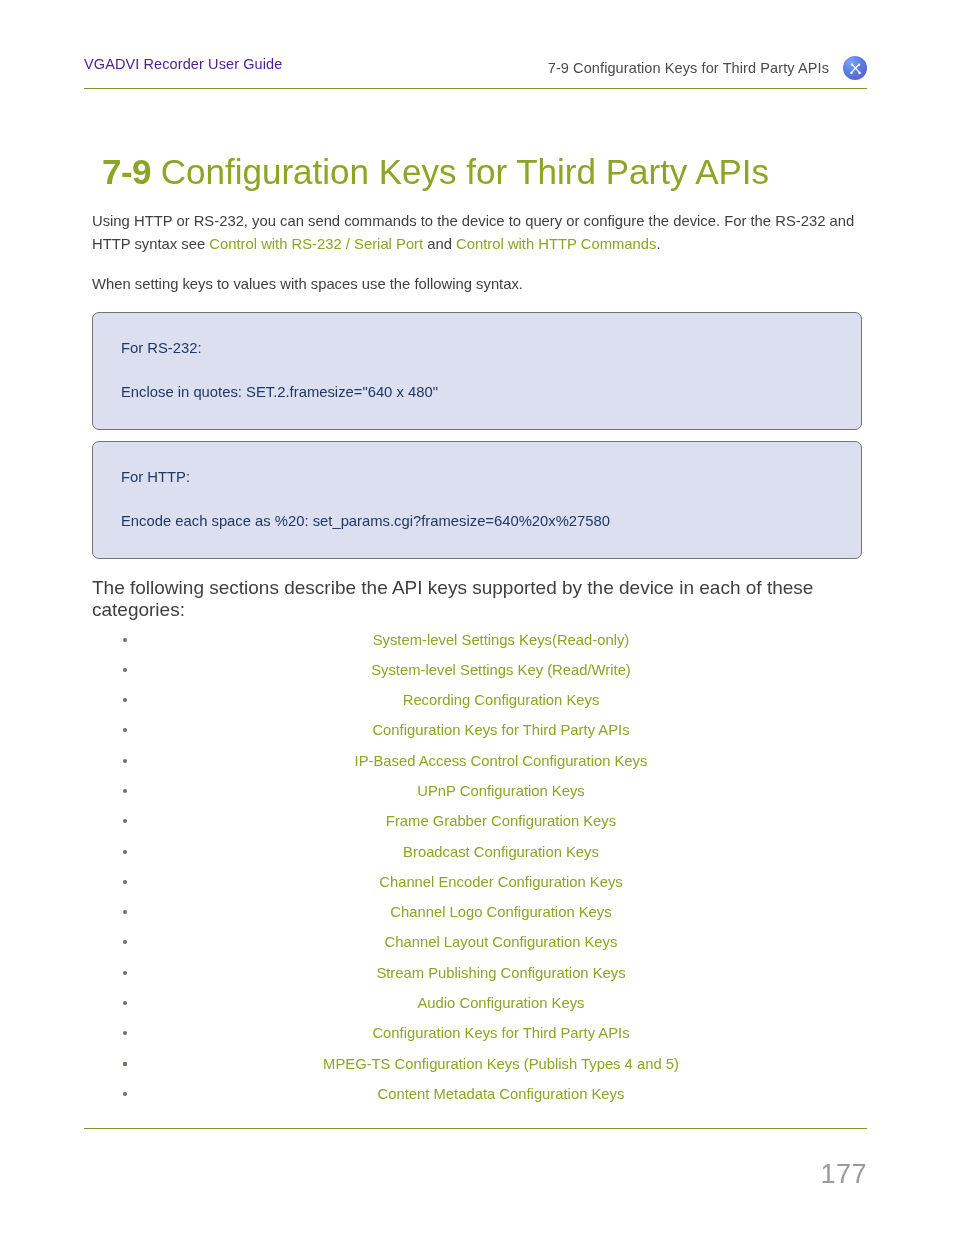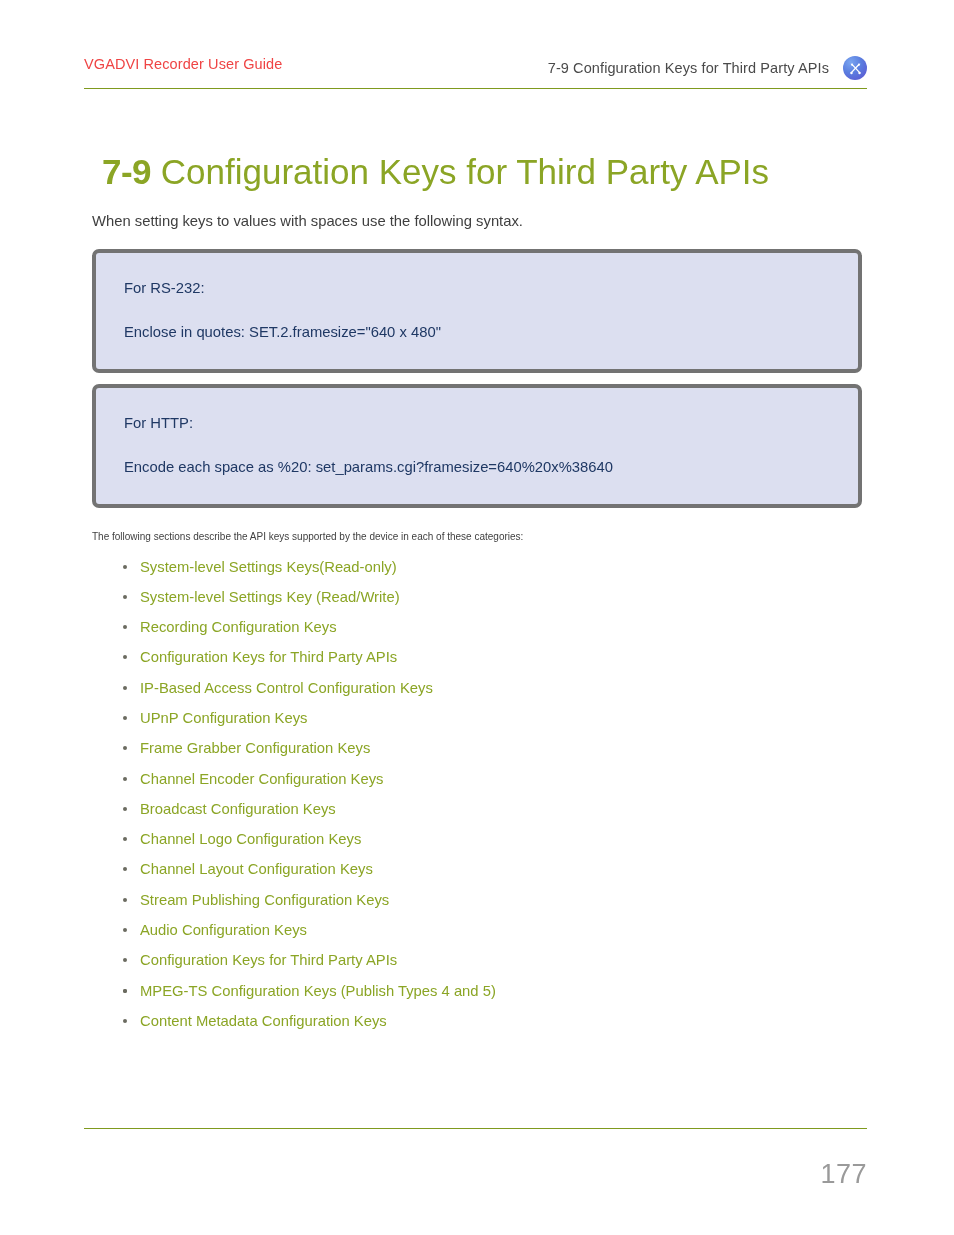--- a/index.html
+++ b/index.html
@@ -29,21 +29,21 @@
     left: 84px;
     right: 87px;
     top: 56px;
     height: 32px;
     display: flex;
     align-items: flex-start;
     justify-content: space-between;
   }
   .header-left {
     font-size: 14.5px;
-    color: #ef4444;
+    color: #4c1d95;
     letter-spacing: 0.1px;
     white-space: nowrap;
   }
   .header-right-wrap {
     display: flex;
     align-items: center;
     gap: 14px;
     white-space: nowrap;
   }
   .header-right {
@@ -108,54 +108,55 @@
   }
   p.body-text.tight { margin-bottom: 16px; }
   a.doc-link, .doc-link {
     color: #8ba525;
     text-decoration: none;
   }
 
   
   .callout {
     background: #dcdff0;
-    border: 4px solid #737373;
+    border: 1px solid #737373;
     border-radius: 7px;
     box-sizing: border-box;
     padding: 24px 28px 26px 28px;
     margin-bottom: 11px;
     width: 770px;
   }
   .callout p {
     margin: 0;
     font-size: 14.8px;
     line-height: 22px;
     color: #1f3864;
   }
   .callout p.first { margin-bottom: 22px; }
 
   
   p.list-intro {
     margin: 18px 0 10px 0;
-    font-size: 10px;
+    font-size: 19px;
     line-height: 22px;
     color: #3f3f3f;
   }
   ul.link-list {
     list-style: none;
     margin: 0;
     padding: 0;
   }
   ul.link-list li {
     position: relative;
     padding-left: 48px;
     margin: 0 0 12.3px 0;
     font-size: 14.8px;
     line-height: 18px;
     color: #8ba525;
+    text-align: center;
   }
   ul.link-list li .bullet {
     position: absolute;
     left: 31px;
     top: 7px;
     width: 4px;
     height: 4px;
     border-radius: 50%;
     background: #6b6b60;
   }
@@ -207,45 +208,46 @@
     </div>
   </div>
   <div class="header-rule"></div>
 
   <h1 class="doc-title">
     <span class="num">7-9</span><span>&nbsp;</span><span class="rest">Configuration Keys for Third Party APIs</span>
   </h1>
 
   <div class="content">
 
+    <p class="body-text"><span>Using HTTP or RS-232, you can send commands to the device to query or configure the device. For the RS-232 and HTTP syntax see </span><a class="doc-link" href="#">Control with RS-232 / Serial Port</a><span> and </span><a class="doc-link" href="#">Control with HTTP Commands</a><span>.</span></p>
 
     <p class="body-text tight">When setting keys to values with spaces use the following syntax.</p>
 
     <div class="callout">
       <p class="first">For RS-232:</p>
       <p>Enclose in quotes: SET.2.framesize="640 x 480"</p>
     </div>
 
     <div class="callout">
       <p class="first">For HTTP:</p>
-      <p>Encode each space as %20: set_params.cgi?framesize=640%20x%38640</p>
+      <p>Encode each space as %20: set_params.cgi?framesize=640%20x%27580</p>
     </div>
 
     <p class="list-intro">The following sections describe the API keys supported by the device in each of these categories:</p>
 
     <ul class="link-list">
       <li><span class="bullet"></span><a class="item-text" href="#">System-level Settings Keys(Read-only)</a></li>
       <li><span class="bullet"></span><a class="item-text" href="#">System-level Settings Key (Read/Write)</a></li>
       <li><span class="bullet"></span><a class="item-text" href="#">Recording Configuration Keys</a></li>
       <li><span class="bullet"></span><a class="item-text" href="#">Configuration Keys for Third Party APIs</a></li>
       <li><span class="bullet"></span><a class="item-text" href="#">IP-Based Access Control Configuration Keys</a></li>
       <li><span class="bullet"></span><a class="item-text" href="#">UPnP Configuration Keys</a></li>
       <li><span class="bullet"></span><a class="item-text" href="#">Frame Grabber Configuration Keys</a></li>
+      <li><span class="bullet"></span><a class="item-text" href="#">Broadcast Configuration Keys</a></li>
       <li><span class="bullet"></span><a class="item-text" href="#">Channel Encoder Configuration Keys</a></li>
-      <li><span class="bullet"></span><a class="item-text" href="#">Broadcast Configuration Keys</a></li>
       <li><span class="bullet"></span><a class="item-text" href="#">Channel Logo Configuration Keys</a></li>
       <li><span class="bullet"></span><a class="item-text" href="#">Channel Layout Configuration Keys</a></li>
       <li><span class="bullet"></span><a class="item-text" href="#">Stream Publishing Configuration Keys</a></li>
       <li><span class="bullet"></span><a class="item-text" href="#">Audio Configuration Keys</a></li>
       <li><span class="bullet"></span><a class="item-text" href="#">Configuration Keys for Third Party APIs</a></li>
       <li><span class="bullet"></span></li>
       <li><span class="bullet"></span><a class="item-text" href="#">MPEG-TS Configuration Keys (Publish Types 4 and 5)</a></li>
       <li><span class="bullet"></span><a class="item-text" href="#">Content Metadata Configuration Keys</a></li>
     </ul>
   </div>

